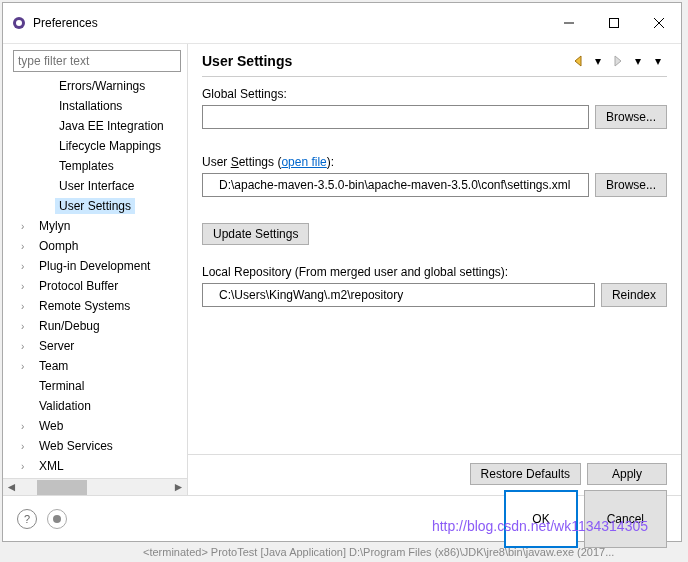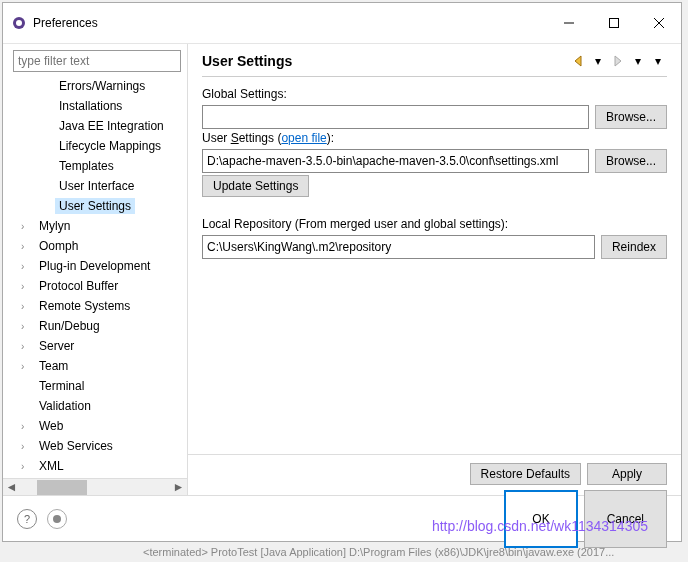--- a/index.html
+++ b/index.html
@@ -26,22 +26,22 @@
 .hscroll .thumb { background: #c1c1c1; height: 15px; width: 50px; margin-left: 17px; }
 .hscroll .arrow-btn { width: 17px; text-align: center; color: #666; }
 .right { flex: 1; display: flex; flex-direction: column; padding: 8px 14px 0 14px; }
 .header { display: flex; align-items: center; border-bottom: 1px solid #ccc; padding-bottom: 6px; margin-bottom: 10px; }
 .header h1 { font-size: 14px; font-weight: bold; flex: 1; }
 .nav-icons { display: flex; gap: 2px; align-items: center; }
 .nav-btn { width: 18px; height: 18px; display: flex; align-items: center; justify-content: center; cursor: pointer; }
 .field-label { margin-bottom: 4px; }
 .field-label .u { text-decoration: underline; }
 .link { color: #0066cc; text-decoration: underline; cursor: pointer; }
-.field-row { display: flex; gap: 6px; margin-bottom: 2px; }
-.field-row input { flex: 1; height: 24px; border: 1px solid #888; padding: 2px 4px; }
+.field-row { display: flex; gap: 6px; margin-bottom: 26px; }
+.field-row input { flex: 1; height: 24px; border: 1px solid #888; padding: 2px 16px; }
 .btn { background: #e1e1e1; border: 1px solid #adadad; padding: 3px 10px; cursor: pointer; min-width: 60px; text-align: center; }
 .update-row { margin-bottom: 20px; }
 .bottom-btns { margin-top: auto; display: flex; justify-content: flex-end; gap: 6px; padding: 8px 0 10px 0; border-top: 1px solid #ddd; margin-left: -14px; margin-right: -14px; padding-left: 14px; padding-right: 14px; }
 .footer { height: 46px; border-top: 1px solid #ddd; display: flex; align-items: center; padding: 0 14px; }
 .footer-left { display: flex; gap: 10px; }
 .footer-icon { width: 20px; height: 20px; border: 1px solid #888; border-radius: 50%; display: flex; align-items: center; justify-content: center; font-size: 11px; color: #666; cursor: pointer; }
 .footer-right { margin-left: auto; display: flex; gap: 6px; }
 .btn-primary { border: 2px solid #0078d7; background: #fff; padding: 20px 26px; }
 .btn-default { border: 1px solid #adadad; background: #e1e1e1; padding: 5px 22px; }
 .watermark { position: absolute; bottom: 28px; right: 40px; color: #8b5cf6; font-size: 14px; pointer-events: none; }

